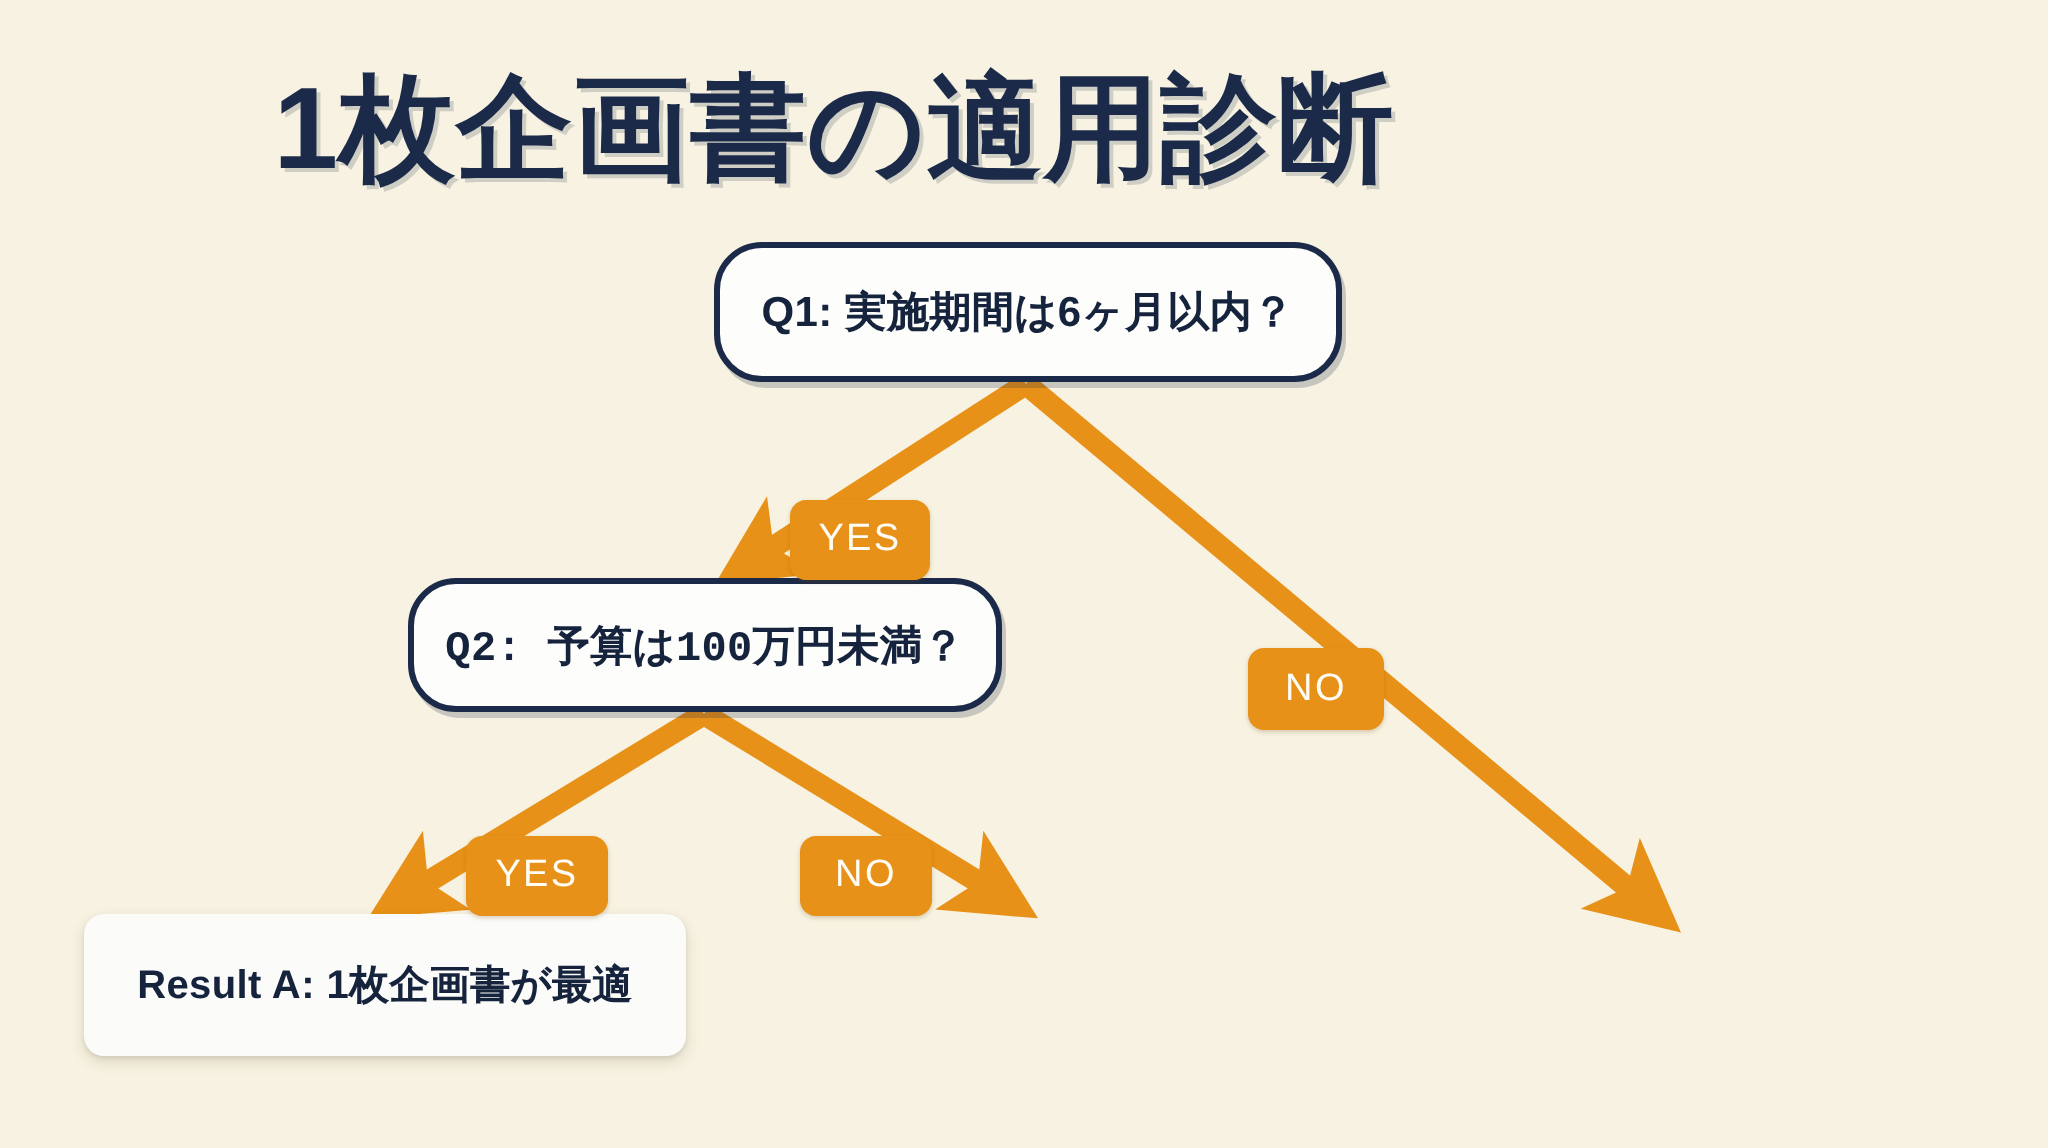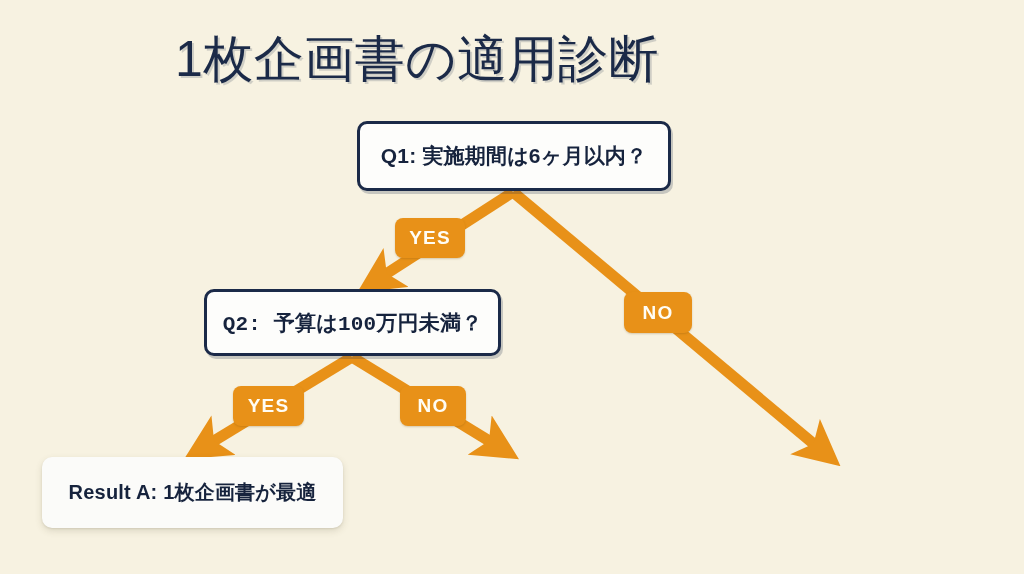--- a/index.html
+++ b/index.html
@@ -20,22 +20,22 @@
     background: #f7f2e1;
   }
 
   
   #page-title {
     position: absolute;
     left: 0;
     top: 26px;
     width: 834px;
     text-align: center;
-    font-size: 50px;
-    font-weight: 400;
+    font-size: 58px;
+    font-weight: 700;
     color: #1b2a48;
     letter-spacing: 0.5px;
     text-shadow: 2px 2px 0 rgba(27,42,72,0.18);
     white-space: nowrap;
   }
 
   
   #edges {
     position: absolute;
     left: 0;
@@ -43,21 +43,21 @@
     width: 1024px;
     height: 574px;
   }
 
   
   .decision-node {
     position: absolute;
     box-sizing: border-box;
     background: #fdfdfb;
     border: 3px solid #1b2a48;
-    border-radius: 10px;
+    border-radius: 24px;
     box-shadow: 2px 3px 0 rgba(27,42,72,0.22);
     display: flex;
     align-items: center;
     justify-content: center;
   }
   .decision-node .node-label {
     font-size: 21px;
     font-weight: 700;
     color: #16233d;
     white-space: nowrap;
@@ -95,23 +95,24 @@
   .edge-badge {
     position: absolute;
     box-sizing: border-box;
     background: #e89118;
     border-radius: 8px;
     display: flex;
     align-items: center;
     justify-content: center;
     color: #fffdf5;
     font-size: 19px;
-    font-weight: 700;
+    font-weight: 400;
     letter-spacing: 1.2px;
     box-shadow: 0 1px 2px rgba(120,80,10,0.25);
+    margin-top: 32px;
   }
 
   #badge-q1-yes { left: 395px; top: 218px; width: 70px; height: 40px; }
   #badge-q1-no  { left: 624px; top: 292px; width: 68px; height: 41px; }
   #badge-q2-yes { left: 233px; top: 386px; width: 71px; height: 40px; }
   #badge-q2-no  { left: 400px; top: 386px; width: 66px; height: 40px; }
 </style>
 </head>
 <body>
 

